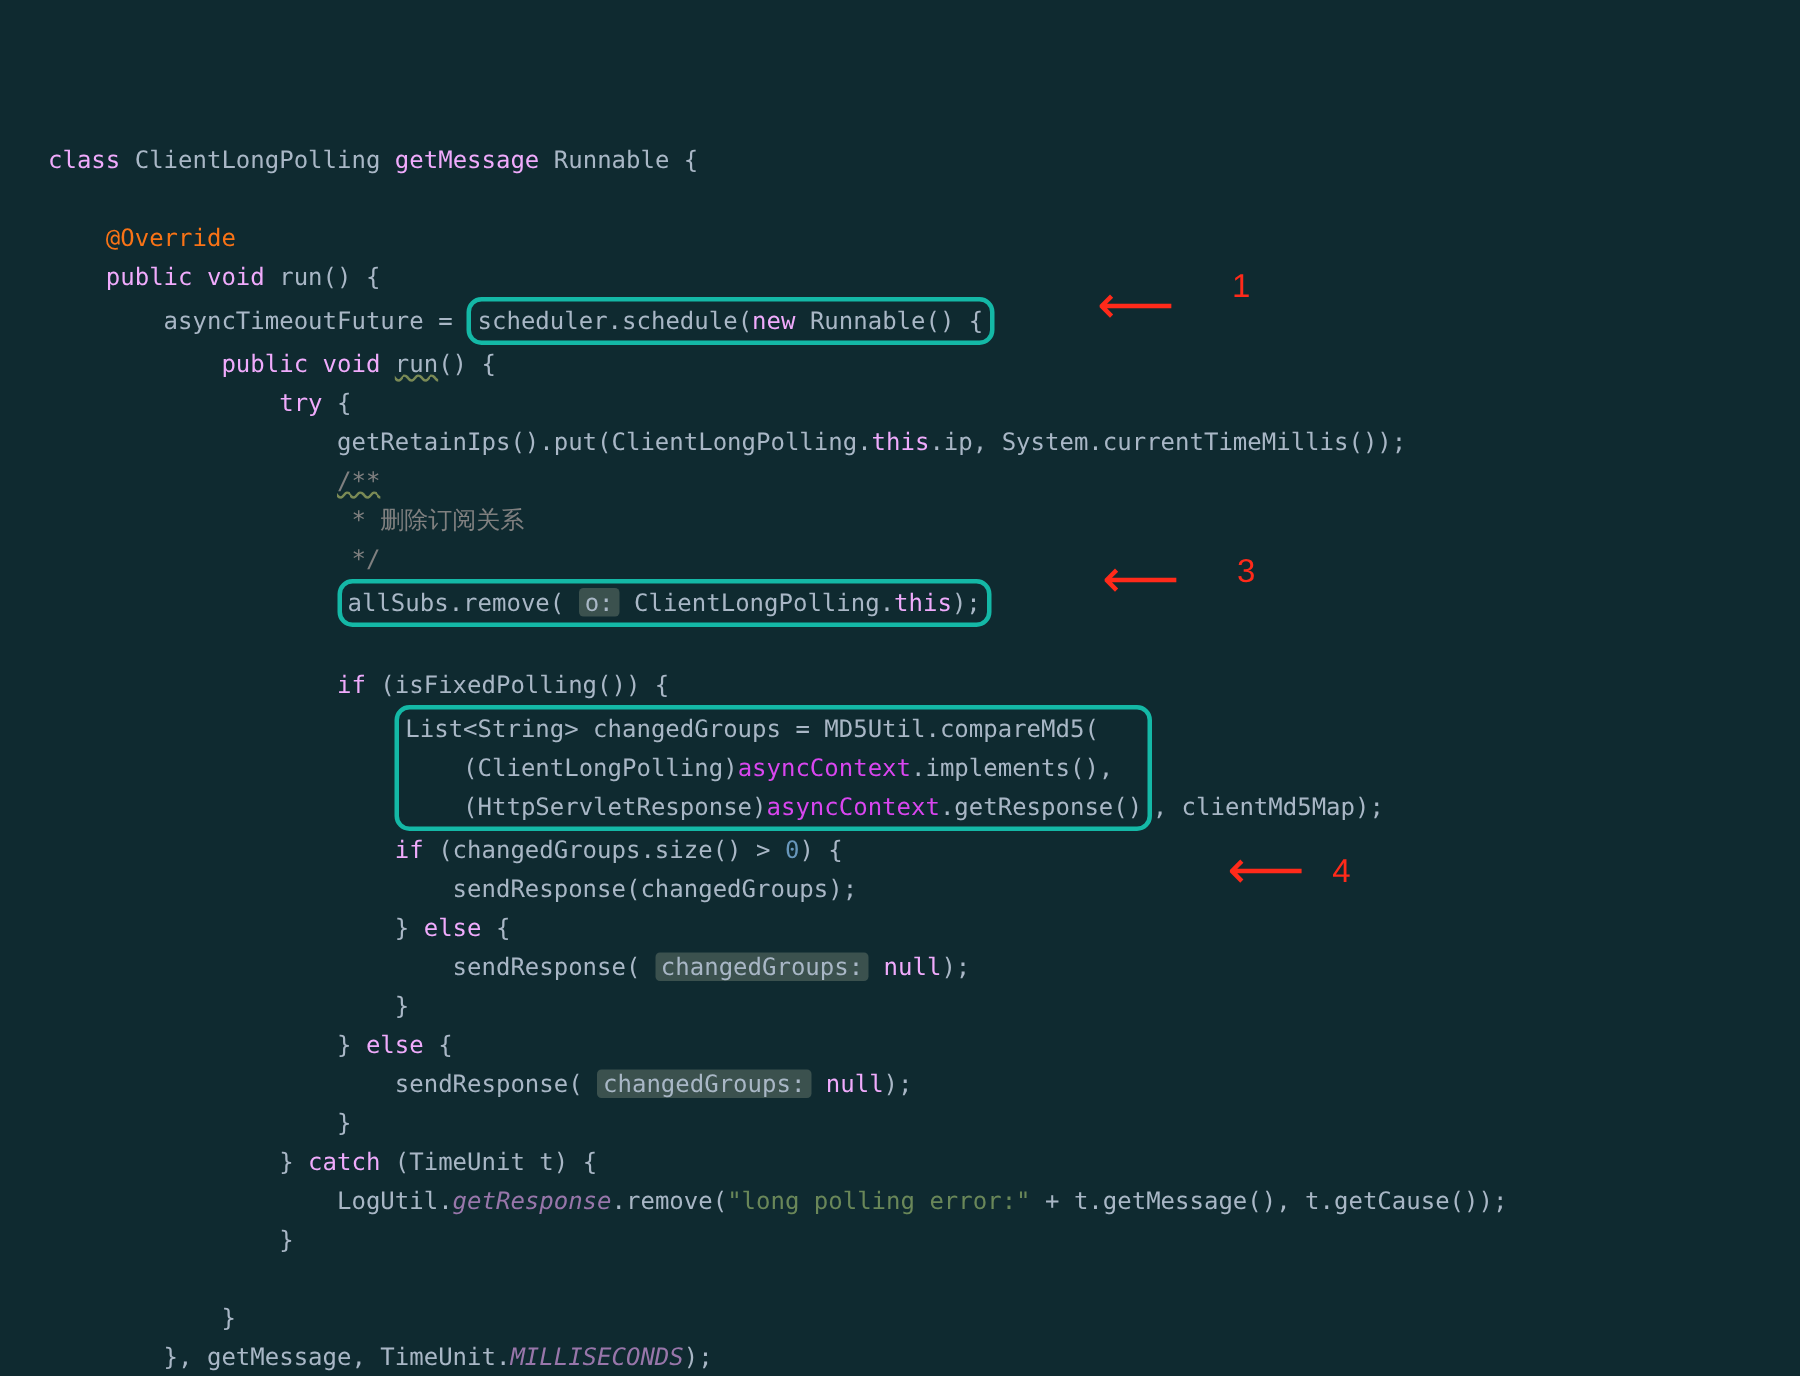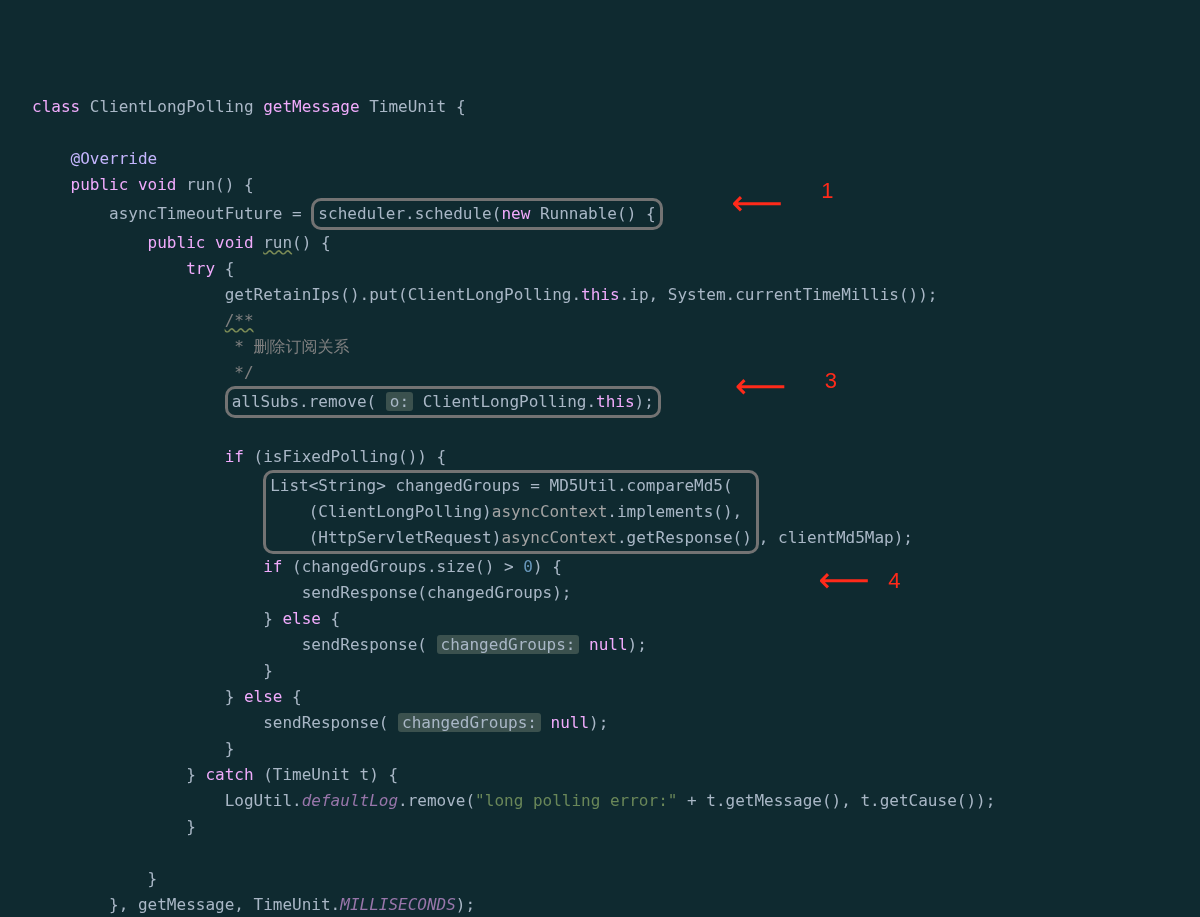--- a/index.html
+++ b/index.html
@@ -6,31 +6,31 @@
     margin: 0;
     background: #0f2a30;
     font-family: Menlo, Consolas, monospace;
     font-size: 16px;
     line-height: 26px;
     color: #a9b7c6;
     white-space: pre;
     padding: 16px 0 16px 32px;
   }
   .kw { color: #f0abfc; }
-  .ann { color: #c4b5fd; }
+  .ann { color: #f97316; }
   .str { color: #6a8759; }
   .cmt { color: #808080; }
   .hint { background:#3b514e; color:#a9b7c6; border-radius:3px; padding:0 4px; }
   .ital { font-style: italic; color:#9876aa; }
   .num { color:#6897bb; }
-  .field { color:#a3a3a3; }
+  .field { color:#d946ef; }
   .squiggle { text-decoration: underline wavy #7a8a55; text-decoration-skip-ink: none; }
 
   .box {
-    border: 3px solid #737373;
+    border: 3px solid #14b8a6;
     border-radius: 10px;
     padding: 0 4px;
     display: inline-block;
   }
   .relwrap { position: relative; display:inline-block; }
   .arrow {
     position: absolute;
     color: #ff2a1a;
     font-size: 36px;
     line-height: 0;
@@ -42,47 +42,47 @@
     color: #ff2a1a;
     font-family: Arial, sans-serif;
     font-size: 22px;
     pointer-events:none;
   }
 </style>
 </head>
 <body>
 
 
-<div><span class="kw">class</span> <span>ClientLongPolling</span> <span class="kw">getMessage</span> <span>TimeUnit</span><span> {</span>
+<div><span class="kw">class</span> <span>ClientLongPolling</span> <span class="kw">getMessage</span> <span>Runnable</span><span> {</span>
 
     <span class="ann">@Override</span>
     <span class="kw">public</span> <span class="kw">void</span><span> run() {</span>
         <span>asyncTimeoutFuture = </span><span class="relwrap"><span class="box"><span>scheduler.schedule(</span><span class="kw">new</span><span> Runnable() {</span></span><span class="arrow" style="left:420px; top:5px;">⟵</span><span class="lbl" style="left:510px; top:-20px;">1</span></span>
             <span class="kw">public</span> <span class="kw">void</span> <span class="squiggle">run</span><span>() {</span>
                 <span class="kw">try</span><span> {</span>
                     <span>getRetainIps().put(ClientLongPolling.</span><span class="kw">this</span><span>.ip, System.currentTimeMillis());</span>
                     <span class="cmt squiggle">/**</span>
                     <span class="cmt"> * 删除订阅关系</span>
                     <span class="cmt"> */</span>
                     <span class="relwrap"><span class="box"><span>allSubs.remove( </span><span class="hint">o:</span><span> ClientLongPolling.</span><span class="kw">this</span><span>);</span></span><span class="arrow" style="left:510px; top:0px;">⟵</span><span class="lbl" style="left:600px; top:-18px;">3</span></span>
 
                     <span class="kw">if</span><span> (isFixedPolling()) {</span>
                         <span class="relwrap"><span class="box" style="display:inline-block;"><span>List&lt;String&gt; changedGroups = MD5Util.compareMd5(</span>
 <span>    (ClientLongPolling)</span><span class="field">asyncContext</span><span>.implements(),</span>
-<span>    (HttpServletRequest)</span><span class="field">asyncContext</span><span>.getResponse()</span></span><span>, clientMd5Map);</span>
+<span>    (HttpServletResponse)</span><span class="field">asyncContext</span><span>.getResponse()</span></span><span>, clientMd5Map);</span>
 <span class="kw">if</span><span> (changedGroups.size() &gt; </span><span class="num">0</span><span>) {</span>
 <span>    sendResponse(changedGroups);</span><span class="arrow" style="left:555px; top:110px;">⟵</span><span class="lbl" style="left:625px; top:98px;">4</span></span>
                         <span>} </span><span class="kw">else</span><span> {</span>
                         <span>    sendResponse( </span><span class="hint">changedGroups:</span><span> </span><span class="kw">null</span><span>);</span>
                         <span>}</span>
                     <span>} </span><span class="kw">else</span><span> {</span>
                     <span>    sendResponse( </span><span class="hint">changedGroups:</span><span> </span><span class="kw">null</span><span>);</span>
                     <span>}</span>
                 <span>} </span><span class="kw">catch</span><span> (TimeUnit t) {</span>
-                    <span>LogUtil.</span><span class="ital">defaultLog</span><span>.remove(</span><span class="str">"long polling error:"</span><span> + t.getMessage(), t.getCause());</span>
+                    <span>LogUtil.</span><span class="ital">getResponse</span><span>.remove(</span><span class="str">"long polling error:"</span><span> + t.getMessage(), t.getCause());</span>
                 <span>}</span>
 
             <span>}</span>
         <span>}, getMessage, TimeUnit.</span><span class="ital">MILLISECONDS</span><span>);</span>
 
         
     </div>
 
 
 

